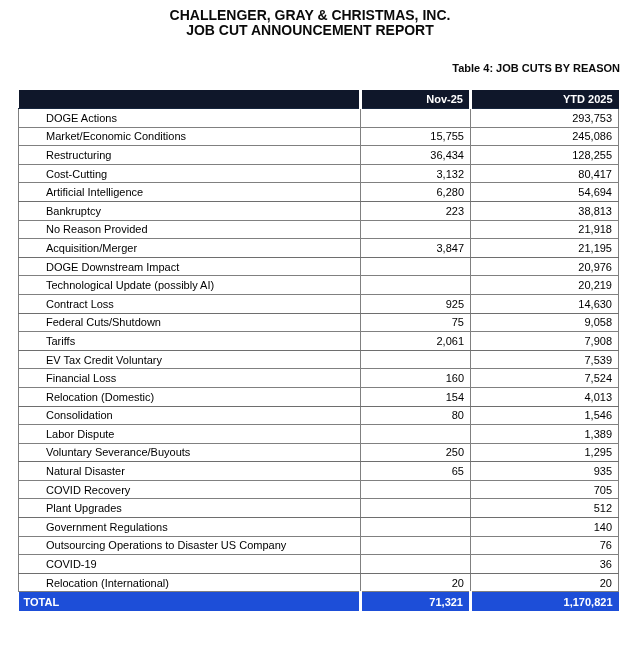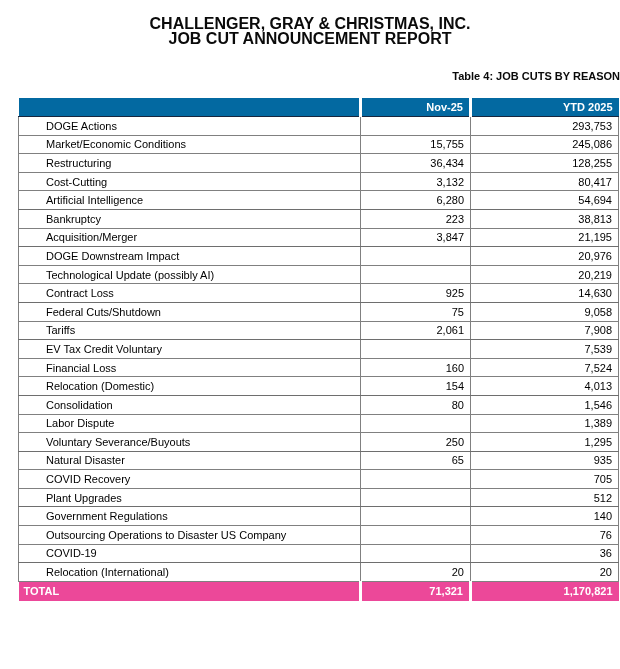--- a/index.html
+++ b/index.html
@@ -9,23 +9,23 @@
   }
   body {
     width: 620px;
     height: 669px;
     font-family: "Liberation Sans", sans-serif;
     color: #000000;
     overflow: hidden;
   }
   .report-header {
     text-align: center;
-    padding-top: 16px;
-    font-weight: bold;
-    font-size: 16px;
+    padding-top: 8px;
+    font-weight: bold;
+    font-size: 14px;
     line-height: 15px;
     color: #0a0a0a;
   }
   .table-title {
     text-align: right;
     font-weight: bold;
     font-size: 11px;
     margin-top: 24px;
     color: #0a0a0a;
   }
@@ -34,21 +34,21 @@
     table-layout: fixed;
     width: 600px;
     margin: 16px 0 0 18px;
     font-size: 11px;
   }
   col.c1 { width: 342px; }
   col.c2 { width: 110px; }
   col.c3 { width: 148px; }
 
   thead th {
-    background: #0369a1;
+    background: #0f172a;
     color: #ffffff;
     font-weight: bold;
     height: 18px;
     padding: 0 6px 0 5px;
     text-align: right;
     font-size: 11px;
     border-bottom: 1px solid #17263E;
   }
   thead th.c2, thead th.c3 { border-left: 3px solid #ffffff; }
 
@@ -59,21 +59,21 @@
     background: #ffffff;
     color: #000000;
     overflow: hidden;
     white-space: nowrap;
   }
   tbody td.c1 { text-align: left; padding-left: 27px; }
   tbody td.c2, tbody td.c3 { text-align: right; }
   tbody tr.group-end td { border-bottom: 1.5px solid #6e6e6e; }
 
   tfoot td {
-    background: #ec4899;
+    background: #1d4ed8;
     color: #ffffff;
     font-weight: bold;
     height: 19px;
     padding: 0 6px 0 5px;
     border-top: 1px solid #17263E;
   }
   tfoot td.c1 { text-align: left; }
   tfoot td.c2, tfoot td.c3 { text-align: right; border-left: 3px solid #ffffff; }
 </style>
 </head>
@@ -125,20 +125,25 @@
         <tr class="group-end">
           <td class="c1">Artificial Intelligence</td>
           <td class="c2">6,280</td>
           <td class="c3">54,694</td>
         </tr>
         <tr>
           <td class="c1">Bankruptcy</td>
           <td class="c2">223</td>
           <td class="c3">38,813</td>
         </tr>
+        <tr>
+          <td class="c1">No Reason Provided</td>
+          <td class="c2"></td>
+          <td class="c3">21,918</td>
+        </tr>
         <tr class="group-end">
           <td class="c1">Acquisition/Merger</td>
           <td class="c2">3,847</td>
           <td class="c3">21,195</td>
         </tr>
         <tr>
           <td class="c1">DOGE Downstream Impact</td>
           <td class="c2"></td>
           <td class="c3">20,976</td>
         </tr>

